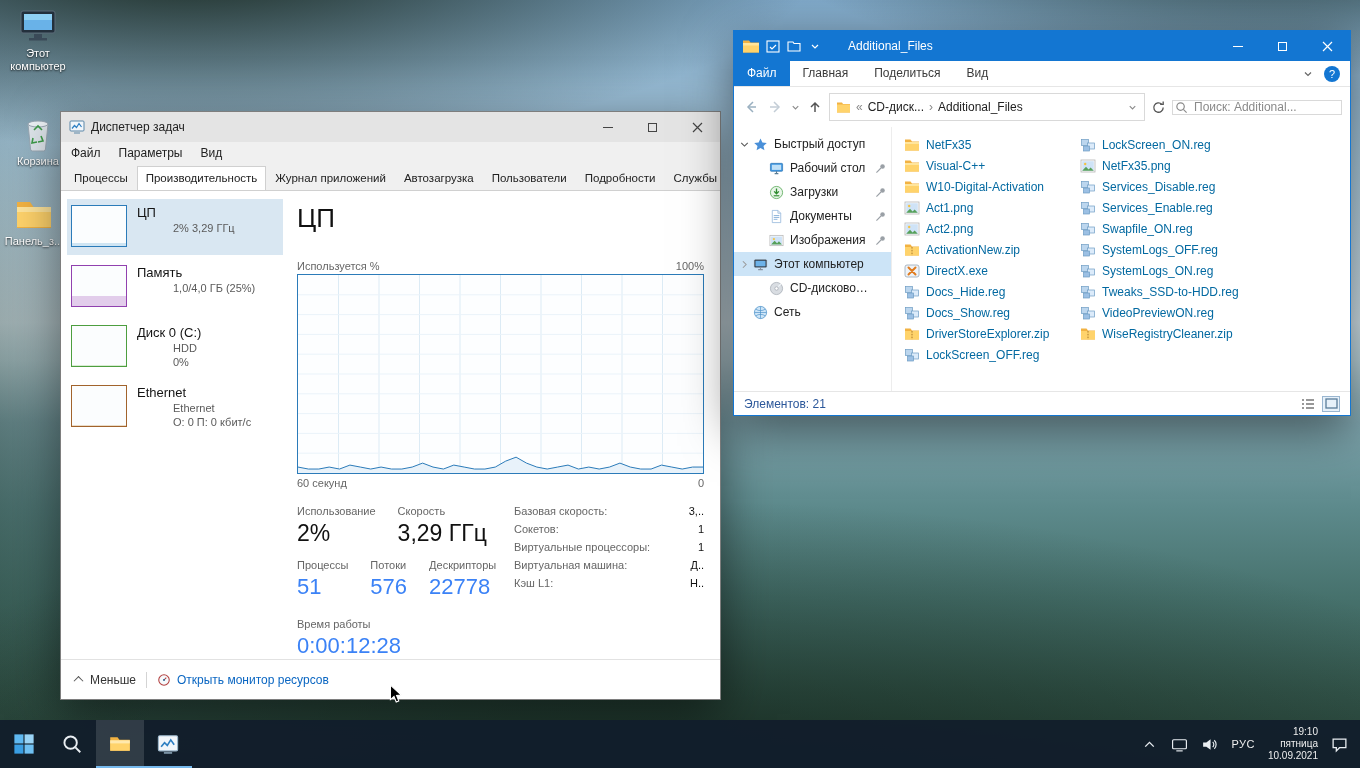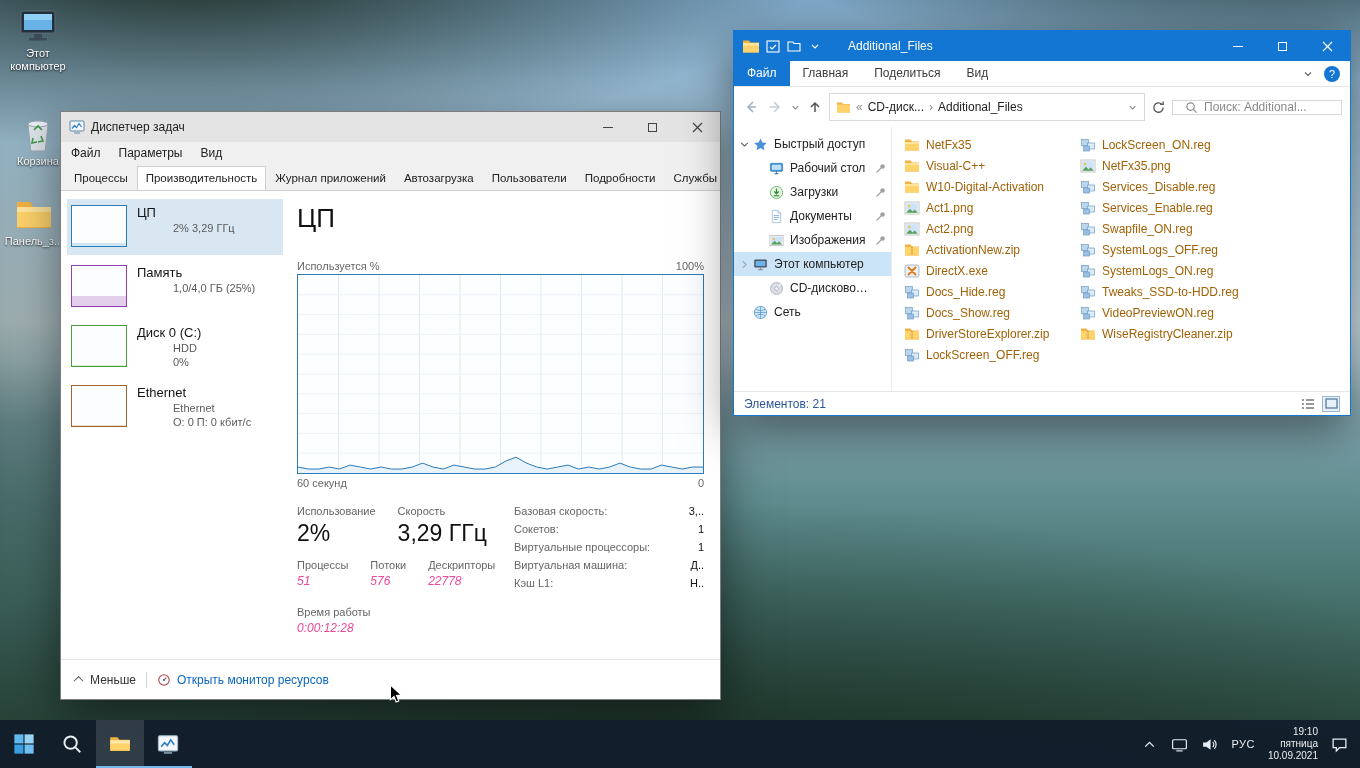--- a/index.html
+++ b/index.html
@@ -61,21 +61,21 @@
   .g-wrap { height:200px; border:1px solid #2b7bb9; margin-top:2px; position:relative; background:#fdfeff; }
   .g-wrap svg { position:absolute; inset:0; width:100%; height:100%; }
   .g-xlabels { display:flex; justify-content:space-between; font-size:11px; color:#666; margin-top:3px; }
 
   .tm-stats { display:flex; margin-top:16px; }
   .stats-left { flex:1; min-width:0; }
   .stat-row { display:flex; }
   .stat-col { margin-right:22px; }
   .stat-label { font-size:11px; color:#666; margin-bottom:3px; }
   .stat-value-big { font-size:23px; color:#111; }
-  .stat-value-mid { font-size:12px; color:#ec4899;font-style:italic; }
+  .stat-value-mid { font-size:22px; color:#3b82f6; }
   .stat-uptime { margin-top:18px; }
   .stats-right { width:190px; flex:none; }
   .rs-row { display:flex; justify-content:space-between; font-size:11px; margin-bottom:6px; }
   .rs-label { color:#666; }
   .rs-value { color:#111; }
 
   .tm-footer { height:40px; border-top:1px solid #e2e2e2; display:flex; align-items:center; padding:0 14px; gap:10px; flex:none; }
   .chev-up { width:7px; height:7px; border-left:1.5px solid #555; border-top:1.5px solid #555; transform:rotate(45deg) translate(1px,1px); }
   .tm-less { font-size:12px; color:#333; display:flex; align-items:center; gap:8px; }
   .v-div { width:1px; height:16px; background:#d4d4d4; }
@@ -100,40 +100,40 @@
   .ex-ribbon-right { margin-left:auto; display:flex; align-items:center; gap:10px; padding-right:10px; }
   .help-circle { width:16px; height:16px; border-radius:50%; background:#1376d2; color:#fff; font-size:11px; display:flex; align-items:center; justify-content:center; }
 
   .ex-nav { height:40px; display:flex; align-items:center; padding:0 8px; gap:6px; flex:none; background:#fff; }
   .nav-ic { display:flex; align-items:center; justify-content:center; }
   .addr-box { flex:1; height:28px; border:1px solid #d9d9d9; display:flex; align-items:center; gap:5px; padding:0 6px; font-size:12px; color:#222; min-width:0; }
   .addr-box .fic { width:15px; height:13px; flex:none; }
   .crumb { white-space:nowrap; }
   .crumb-sep { color:#888; }
   .addr-spacer { flex:1; }
-  .search-box { width:170px; height:15px; border:1px solid #d9d9d9; display:flex; align-items:center; gap:6px; padding:0 12px; flex:none; }
+  .search-box { width:170px; height:15px; border:1px solid #d9d9d9; display:flex; align-items:center; gap:6px; padding:0 2px; flex:none; }
   .search-text { font-size:12px; color:#8a8a8a; white-space:nowrap; overflow:hidden; }
 
   .ex-main { flex:1; display:flex; min-height:0; }
   .ex-side { width:158px; flex:none; padding-top:5px; border-right:1px solid #ededed; overflow:hidden; }
   .side-item { height:24px; display:flex; align-items:center; font-size:12px; color:#222; padding-right:4px; }
   .side-item.selected { background:#cce4f7; }
   .side-chevron { width:13px; height:13px; flex:none; display:flex; }
   .side-icon { width:16px; height:15px; flex:none; margin:0 5px 0 2px; display:flex; }
   .side-label { white-space:nowrap; overflow:hidden; text-overflow:ellipsis; flex:1; }
   .side-pin { width:13px; height:13px; flex:none; margin-left:4px; display:flex; }
 
   .ex-files {
     flex:1; padding:7px 0 0 12px;
     display:grid; grid-template-rows:repeat(11,21px); grid-auto-flow:column; grid-auto-columns:176px;
     align-content:start; overflow:hidden;
   }
   .file-item { display:flex; align-items:center; gap:6px; height:21px; }
   .ficon { width:16px; height:14px; flex:none; display:flex; }
-  .fname { font-size:12px; color:#a16207; white-space:nowrap; overflow:hidden; text-overflow:ellipsis; }
+  .fname { font-size:12px; color:#0369a1; white-space:nowrap; overflow:hidden; text-overflow:ellipsis; }
 
   .ex-status { height:24px; border-top:1px solid #e6e6e6; display:flex; align-items:center; padding:0 10px; flex:none; }
   .status-text { font-size:12px; color:#2b579a; }
   .view-btns { margin-left:auto; display:flex; gap:5px; align-items:center; }
   .vbtn { width:18px; height:16px; display:flex; align-items:center; justify-content:center; }
   .vbtn.active { border:1px solid #9ab6d0; background:#e7f1fa; }
 
   
   #taskbar {
     position:absolute; left:0; bottom:0; width:1360px; height:48px;

